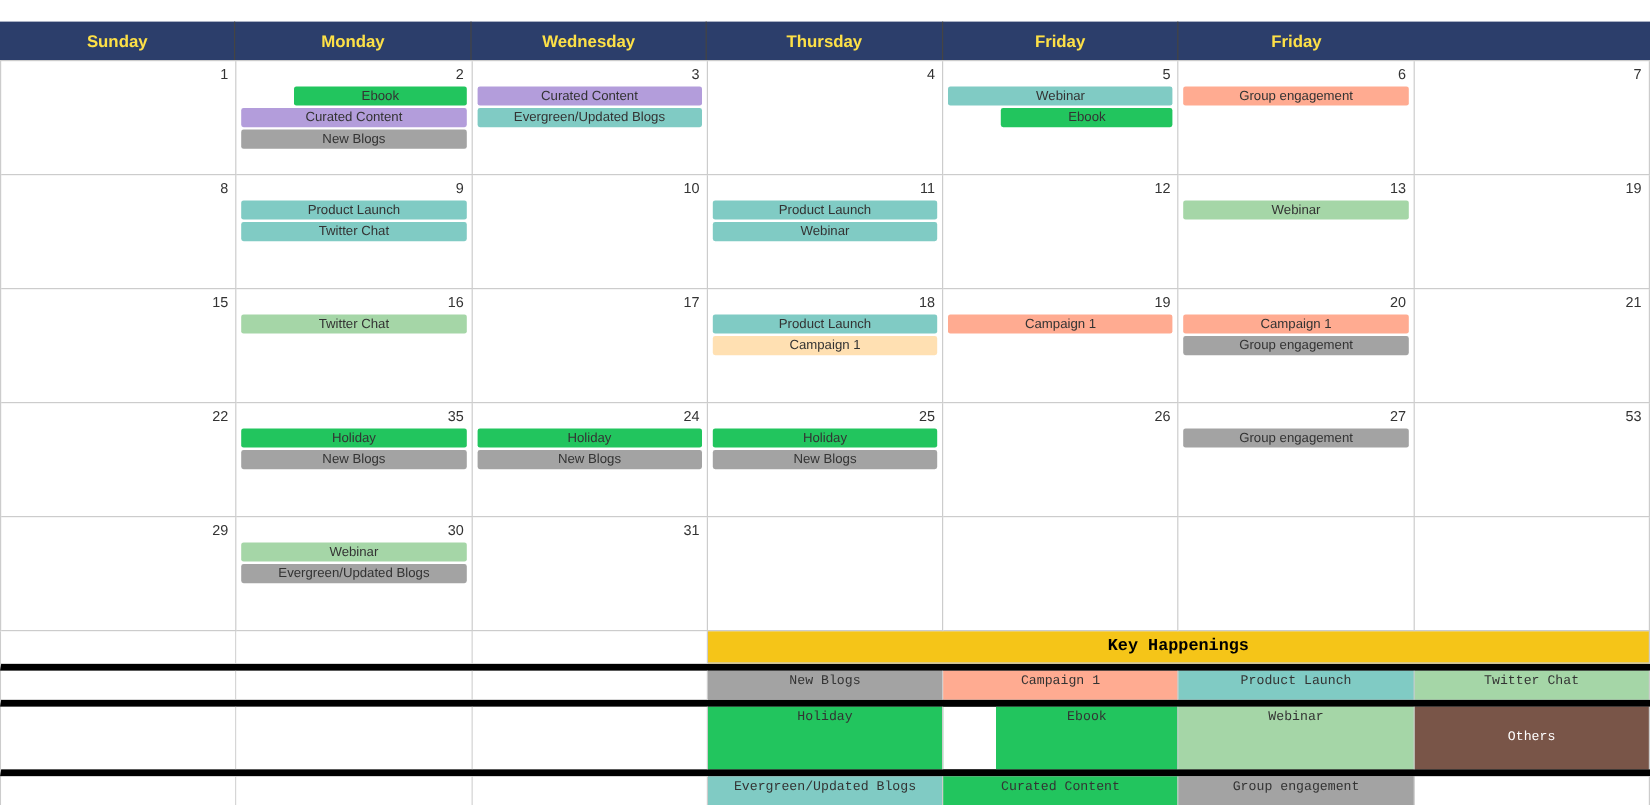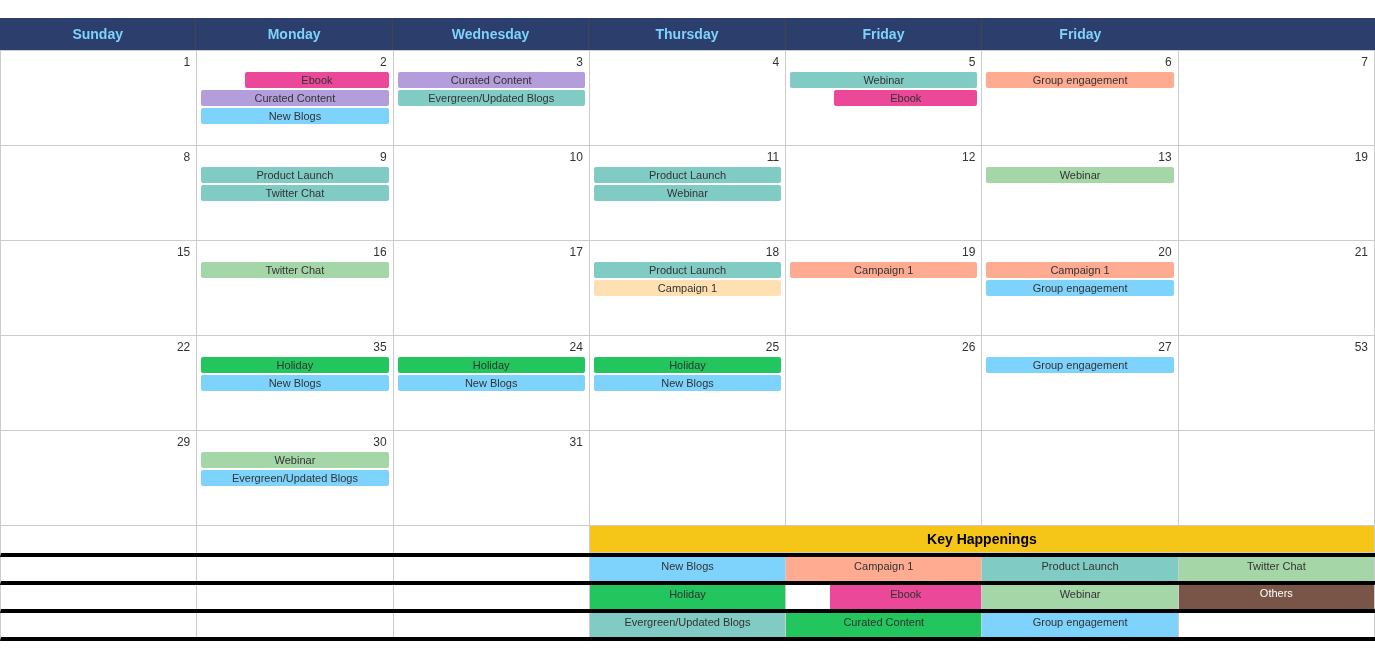--- a/index.html
+++ b/index.html
@@ -16,21 +16,21 @@
       width: 100%;
     }
     
     .calendar-header {
       display: grid;
       grid-template-columns: repeat(7, 1fr);
       background: #2c3e6b;
     }
     
     .calendar-header .day-name {
-      color: #7dd3fc;
+      color: #fde047;
       text-align: center;
       padding: 8px 4px;
       font-size: 14px;
       font-weight: bold;
       border-right: 1px solid #444;
     }
     .calendar-header .day-name:last-child { border-right: none; }
     
     .calendar-body {
       display: grid;
@@ -60,36 +60,37 @@
       border-radius: 2px;
       font-size: 11px;
       text-align: center;
       padding: 2px 4px;
       margin-bottom: 2px;
       white-space: nowrap;
       overflow: hidden;
       text-overflow: ellipsis;
     }
     
-    .ev-yellow { background: #ec4899; color: #333; margin-left: 44px; }
+    .ev-yellow { background: #22c55e; color: #333; margin-left: 44px; }
     .ev-purple { background: #b39ddb; color: #333; }
-    .ev-pink { background: #7dd3fc; color: #333; }
+    .ev-pink { background: #a3a3a3; color: #333; }
     .ev-teal { background: #80cbc4; color: #333; }
     .ev-green { background: #a5d6a7; color: #333; }
     .ev-salmon { background: #ffab91; color: #333; }
     .ev-peach { background: #ffe0b2; color: #333; }
     .ev-lavender { background: #22c55e; color: #333; }
     .ev-brown { background: #795548; color: #fff; }
     
     
     .key-row {
       display: grid;
       grid-template-columns: repeat(7, 1fr);
       border-left: 1px solid #ccc;
-      border-bottom: 4px solid #000000;
+      border-bottom: 6px solid #000000;
+      font-family: Liberation Mono, monospace;
     }
     
     .key-cell {
       border-right: 1px solid #ccc;
       padding: 3px 4px;
       min-height: 24px;
     }
     
     .empty-cell {
       background: #fff;
@@ -263,21 +264,21 @@
         <div class="key-cell ev-teal" style="font-size: 11px; text-align: center; padding: 3px 4px;">Product Launch</div>
         <div class="key-cell ev-green" style="font-size: 11px; text-align: center; padding: 3px 4px;">Twitter Chat</div>
       </div>
       <div class="key-row">
         <div class="key-cell empty-cell" style="font-size: 11px; text-align: center; padding: 3px 4px;"></div>
         <div class="key-cell empty-cell" style="font-size: 11px; text-align: center; padding: 3px 4px;"></div>
         <div class="key-cell empty-cell" style="font-size: 11px; text-align: center; padding: 3px 4px;"></div>
         <div class="key-cell ev-lavender" style="font-size: 11px; text-align: center; padding: 3px 4px;">Holiday</div>
         <div class="key-cell ev-yellow" style="font-size: 11px; text-align: center; padding: 3px 4px;">Ebook</div>
         <div class="key-cell ev-green" style="font-size: 11px; text-align: center; padding: 3px 4px;">Webinar</div>
-        <div class="key-cell ev-brown" style="font-size: 11px; text-align: center; padding: 2px 4px;">Others</div>
+        <div class="key-cell ev-brown" style="font-size: 11px; text-align: center; padding: 20px 4px;">Others</div>
       </div>
       <div class="key-row">
         <div class="key-cell empty-cell" style="font-size: 11px; text-align: center; padding: 3px 4px;"></div>
         <div class="key-cell empty-cell" style="font-size: 11px; text-align: center; padding: 3px 4px;"></div>
         <div class="key-cell empty-cell" style="font-size: 11px; text-align: center; padding: 3px 4px;"></div>
         <div class="key-cell ev-teal" style="font-size: 11px; text-align: center; padding: 3px 4px;">Evergreen/Updated Blogs</div>
         <div class="key-cell ev-lavender" style="font-size: 11px; text-align: center; padding: 3px 4px;">Curated Content</div>
         <div class="key-cell ev-pink" style="font-size: 11px; text-align: center; padding: 3px 4px;">Group engagement</div>
         <div class="key-cell empty-cell" style="font-size: 11px; text-align: center; padding: 3px 4px;"></div>
       </div>

